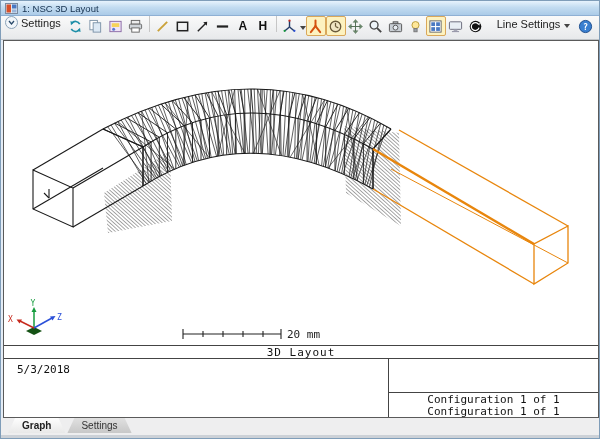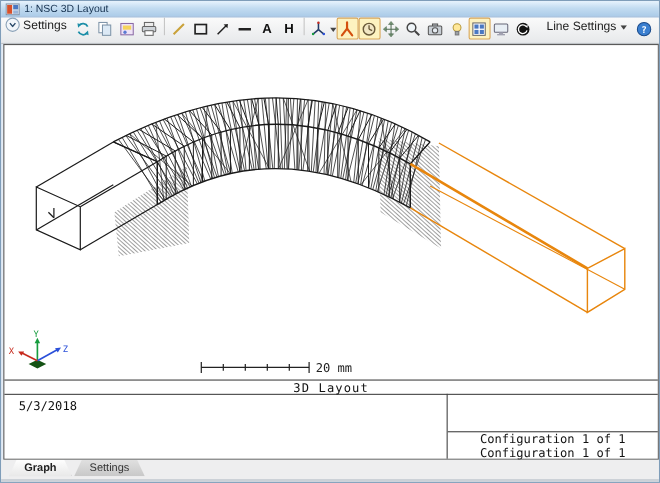--- a/index.html
+++ b/index.html
@@ -23,21 +23,21 @@
   .sep{width:1px;height:16px;background:#c6c6c6;margin:0 3px;flex:none;}
   .ltbtn{display:flex;align-items:center;gap:4px;margin-left:6px;padding:2px 5px;font-size:11px;color:#222;}
   .dd{flex:none;display:inline-block;}
   
   .canvas{position:absolute;left:2px;top:39px;width:596px;height:378px;background:#fff;border:1px solid #5a5a5a;}
   #scene{position:absolute;left:0;top:0;}
   .anno-title{position:absolute;left:0;right:0;top:304px;height:14px;border-top:1px solid #444;border-bottom:1px solid #444;
     text-align:center;font:11px "DejaVu Sans Mono",monospace;line-height:13px;color:#111;letter-spacing:1px;}
   .anno-table{position:absolute;left:0;right:0;top:317px;bottom:0;display:flex;font:11px "DejaVu Sans Mono",monospace;color:#111;}
   .cell-date{flex:1;padding:5px 0 0 13px;}
-  .col-right{width:192px;border-left:1px solid #444;display:flex;flex-direction:column;}
+  .col-right{width:210px;border-left:1px solid #444;display:flex;flex-direction:column;}
   .col-right .top{height:37px;border-bottom:1px solid #444;}
   .col-right .bottom{flex:1;text-align:center;padding-top:1px;line-height:11.5px;}
   
   .tabbar{position:absolute;left:0;right:0;top:417px;height:30px;display:flex;align-items:flex-start;padding-left:7px;
     background:linear-gradient(#eeeeef 0 58%,#ccd1d7 58% 80%,#b3bac2);}
   .tab{height:15px;padding:1px 14px 0 14px;font-size:10px;color:#333;line-height:14px;
     clip-path:polygon(7px 0,calc(100% - 7px) 0,100% 100%,0 100%);
     filter:drop-shadow(0 0 0.6px #777);}
   .tab.active{background:linear-gradient(#fefefe,#e8e8e8);font-weight:bold;color:#222;}
   .tab.inactive{background:linear-gradient(#e0e0e0,#c8c8c8);margin-left:2px;}

